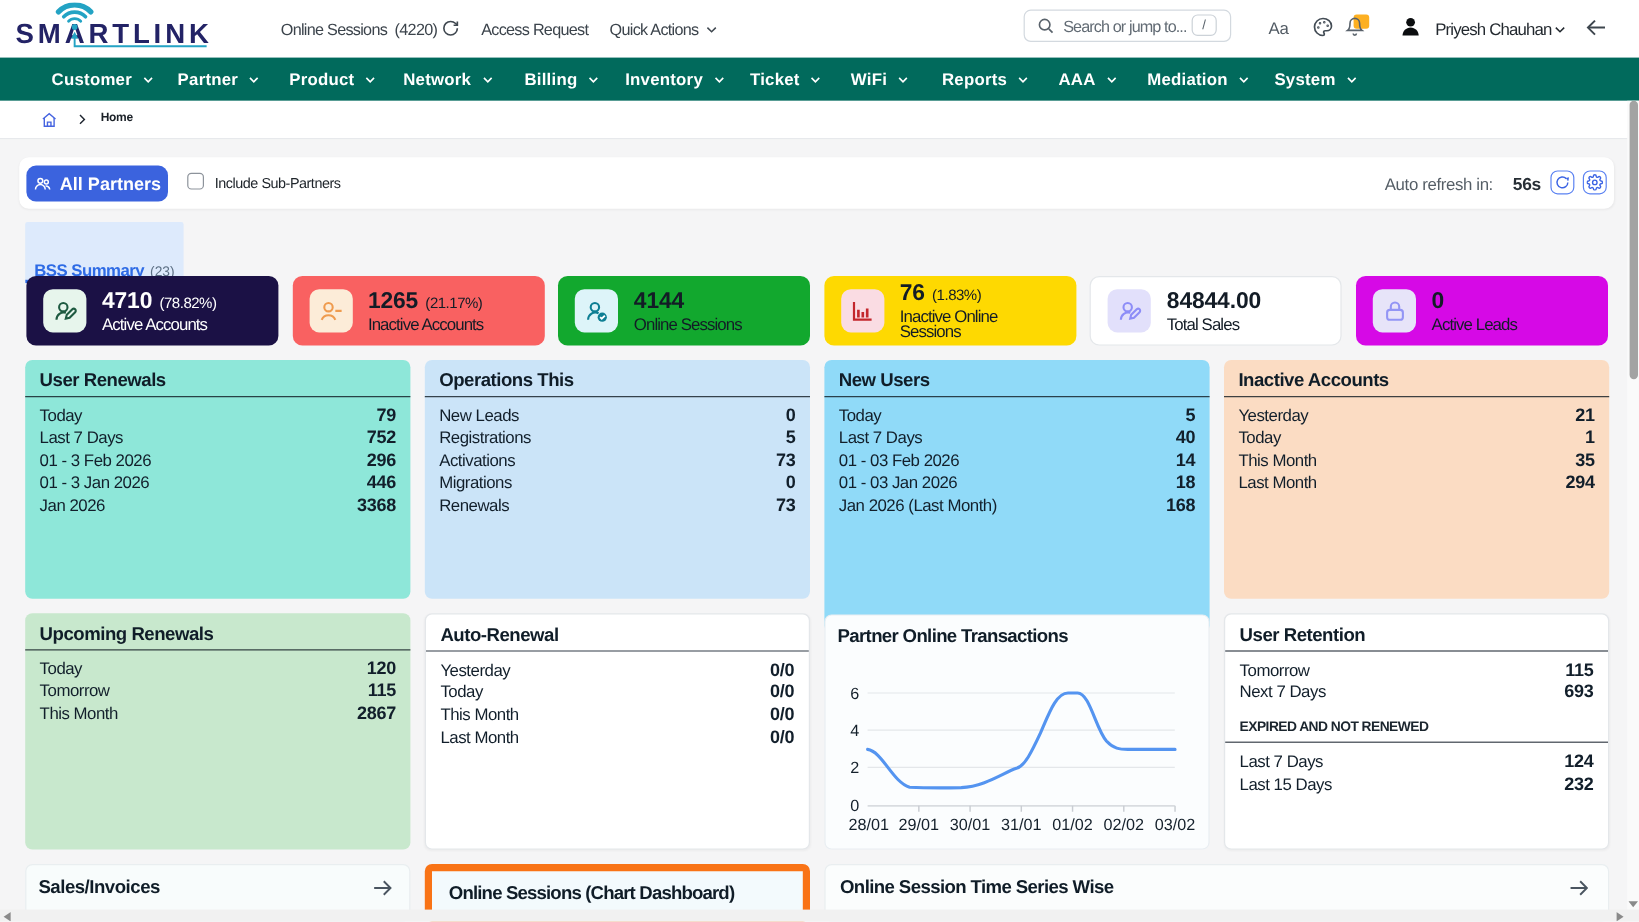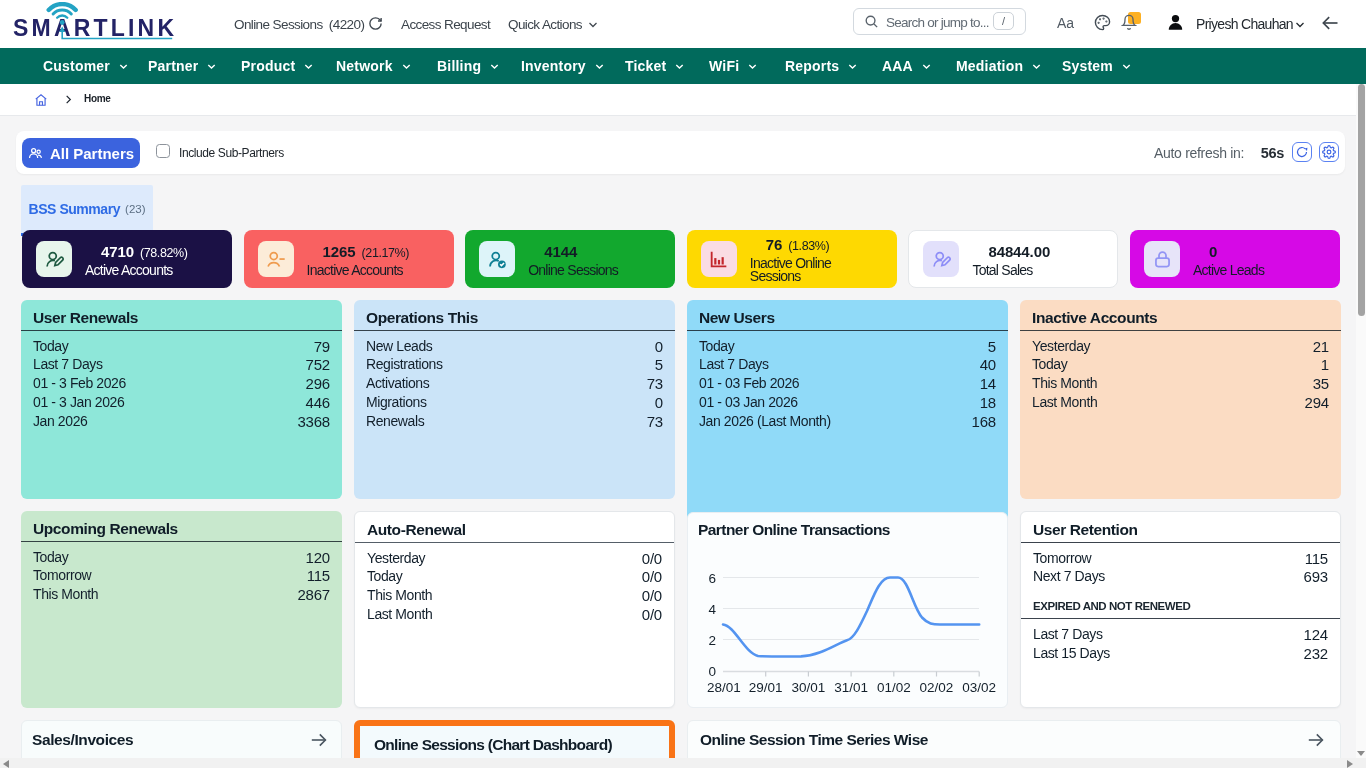--- a/index.html
+++ b/index.html
@@ -13,35 +13,35 @@
 
 #nav { position:absolute; left:0; top:48px; width:1366px; height:36px; background:#016a5c; }
 .nitem { position:absolute; top:0; height:36px; display:flex; align-items:center; color:#fff; font-size:14px; font-weight:600; letter-spacing:.2px; }
 .nitem svg { margin-left:8px; }
 
 #crumb { position:absolute; left:0; top:84px; width:1366px; height:32px; background:#fff; border-bottom:1px solid #e7e9ec; display:flex; align-items:center; }
 
 #toolbar { position:absolute; left:16px; top:131px; width:1329px; height:43px; background:#fff; border-radius:8px; box-shadow:0 1px 2px rgba(0,0,0,.05); }
 #allp { position:absolute; left:6px; top:7px; width:118px; height:30px; background:#3b63de; border-radius:8px; color:#fff; font-size:15px; font-weight:700; display:flex; align-items:center; justify-content:center; gap:7px; }
 
-#tab { position:absolute; left:21px; top:185px; width:132px; height:51px; background:#ddeafc; border-bottom:3px solid #2e6be5; display:flex; align-items:center; justify-content:center; gap:5px; border-radius:2px 2px 0 0; }
+#tab { position:absolute; left:21px; top:185px; width:132px; height:51px; background:#ddeafc; border-bottom:3px solid #2e6be5; display:flex; align-items:flex-end; justify-content:center; gap:5px; border-radius:2px 2px 0 0; }
 
 .stat { position:absolute; top:230px; width:210px; height:58px; border-radius:8px; display:flex; align-items:center; padding-left:14px; }
 .ibox { width:36px; height:36px; border-radius:8px; display:flex; align-items:center; justify-content:center; flex:none; }
 .stxt { margin-left:13px; }
-.snum { font-size:15px; font-weight:700; letter-spacing:-.1px; line-height:20px; display:inline-block; vertical-align:baseline;margin-left:16px; }
+.snum { font-size:19px; font-weight:700; letter-spacing:-.1px; line-height:20px; display:inline-block; vertical-align:baseline; }
 .spct { font-size:12.5px; font-weight:400; margin-left:6px; letter-spacing:-.4px; }
 .slbl { font-size:14px; font-weight:400; letter-spacing:-.75px; margin-top:2px; line-height:13px; }
 
 .card { position:absolute; width:321px; border-radius:6px; font-size:14.5px; }
 .chd { padding:9px 12px 0; font-size:15.5px; letter-spacing:-.4px; font-weight:700; color:#101d28; height:30px; }
 .csep { border-bottom:1.5px solid rgba(15,25,33,.8); margin:0; }
 .crows { padding:6.5px 12px 0 12px; }
 .crow { display:flex; justify-content:space-between; font-weight:400; color:#121f2b; height:18.9px; align-items:flex-start; font-size:14px; letter-spacing:-.4px; }
-.crow .v { font-weight:400; font-size:15px; letter-spacing:-.2px; }
+.crow .v { font-weight:700; font-size:15px; letter-spacing:-.2px; }
 .wcard { background:#fff; border:1px solid #e4e7ea; box-shadow:0 1px 2px rgba(0,0,0,.04); }
 
 #vsb { position:absolute; right:0; top:84px; width:10px; height:684px; background:#fafafa; }
 #vthumb { position:absolute; right:1.5px; top:0px; width:7px; height:232px; background:#a3a3a3; border-radius:4px; }
 #hsb { position:absolute; left:0; top:758px; width:1366px; height:10px; background:#f1f1f1; }
 </style>
 </head>
 <body>
 
 <div id="header">

